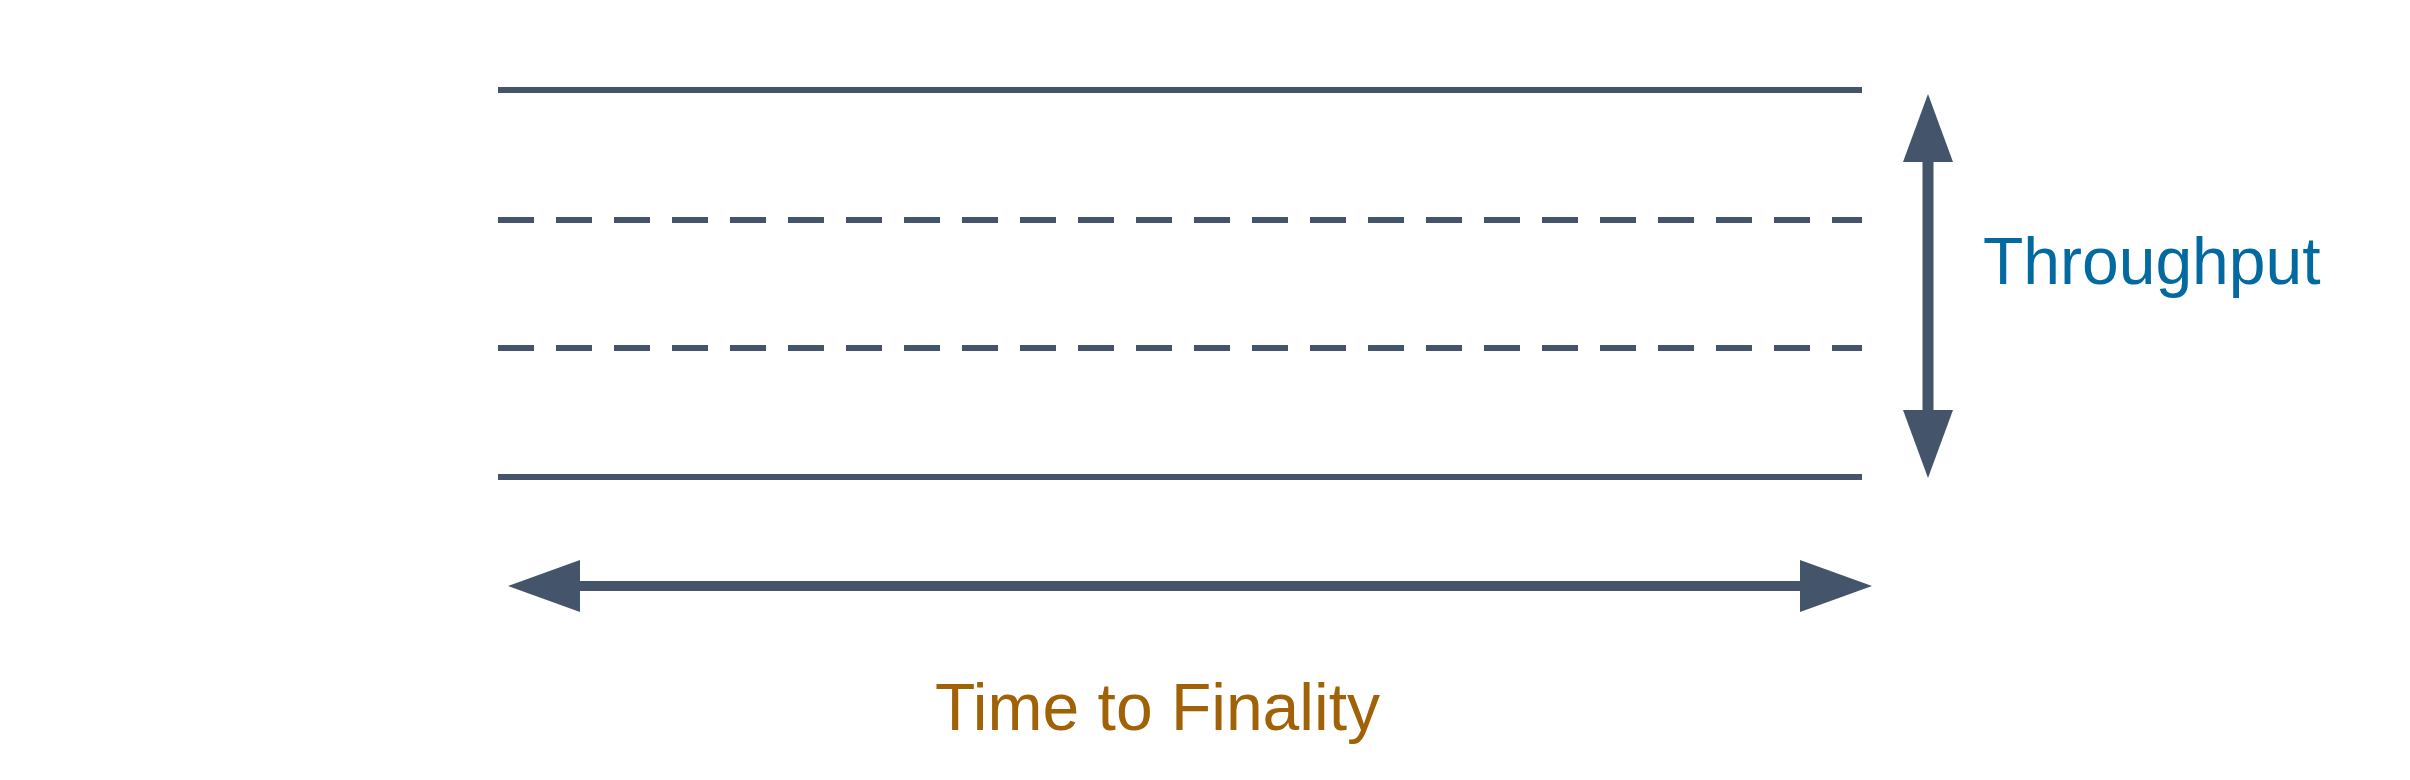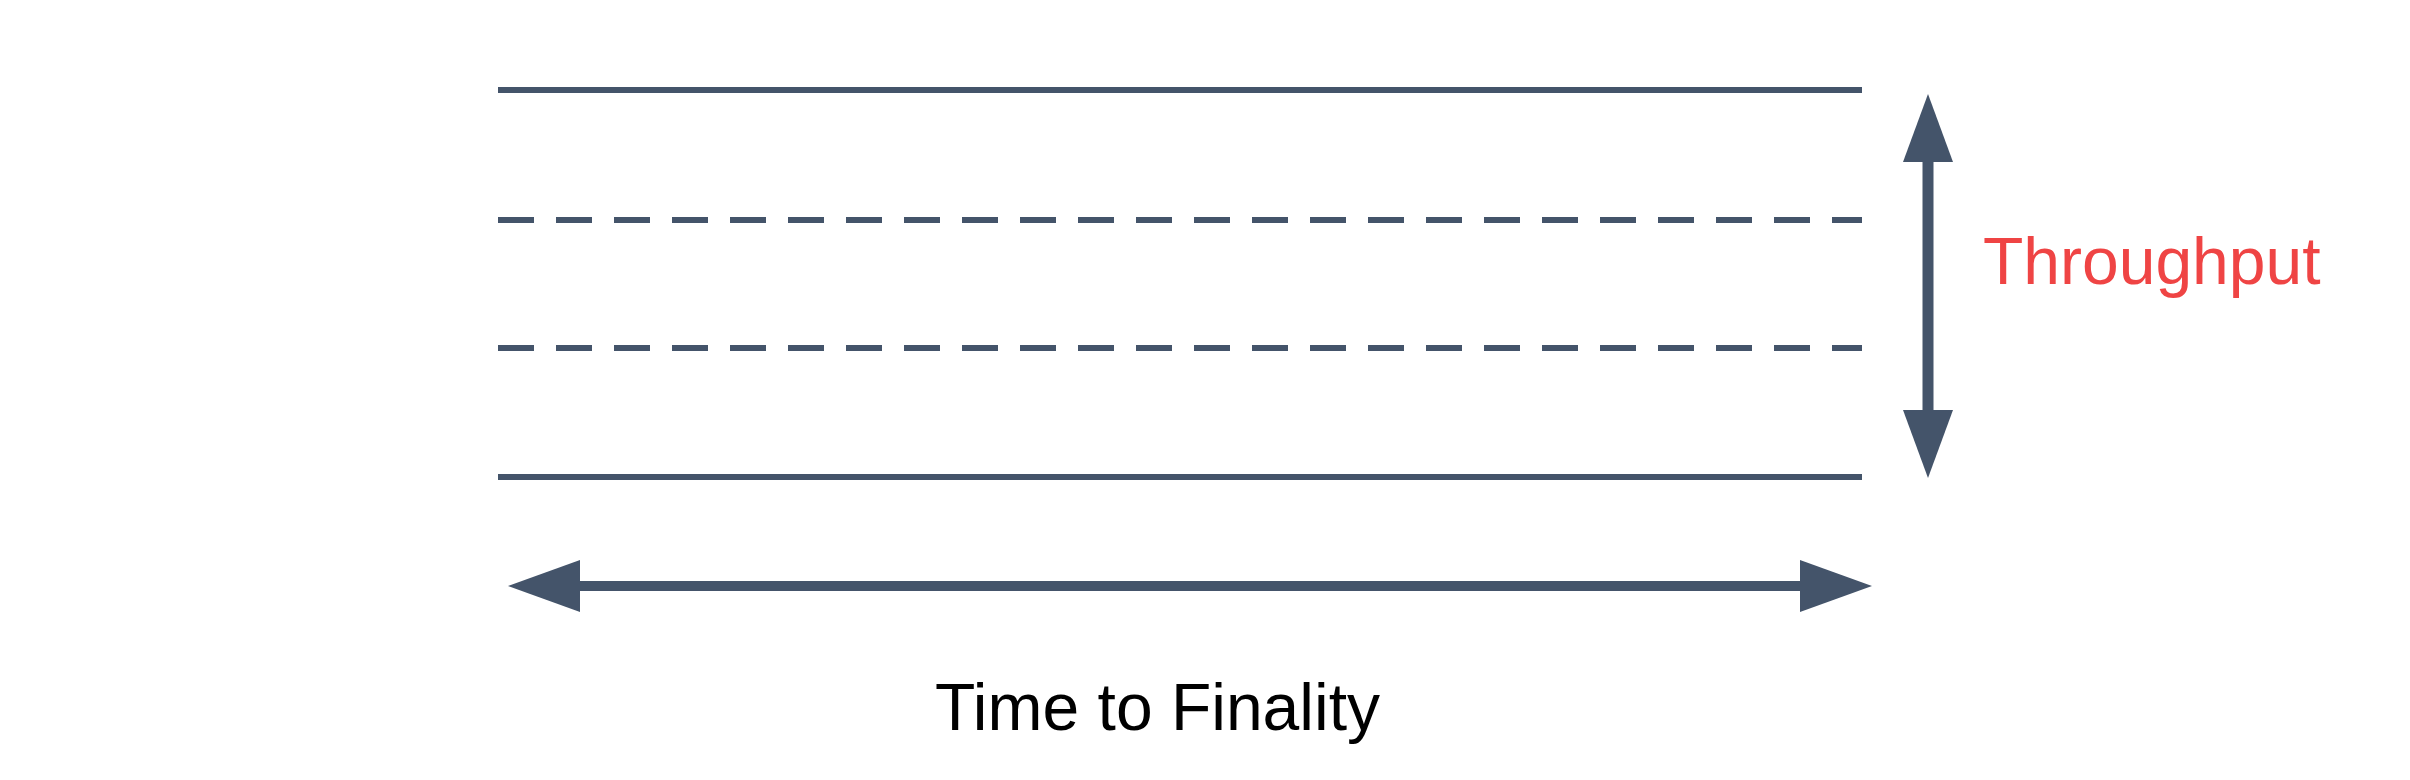--- a/index.html
+++ b/index.html
@@ -75,17 +75,17 @@
 
       <rect x="580" y="581" width="1220" height="10" fill="#44546A"></rect>
 
       <polygon points="508,586 580,560 580,612" fill="#44546A"></polygon>
 
       <polygon points="1872,586 1800,560 1800,612" fill="#44546A"></polygon>
     </g>
 
   </svg>
 
-  <div class="axis-label" id="throughput-label" style="color: #ef4444;">Throughput</div>
+  <div class="axis-label" id="throughput-label" style="color: #0369a1;">Throughput</div>
 
-  <div class="axis-label" id="time-to-finality-label" style="color: #000000;">Time to Finality</div>
+  <div class="axis-label" id="time-to-finality-label" style="color: #a16207;">Time to Finality</div>
 
 </div>
 
 </body></html>

